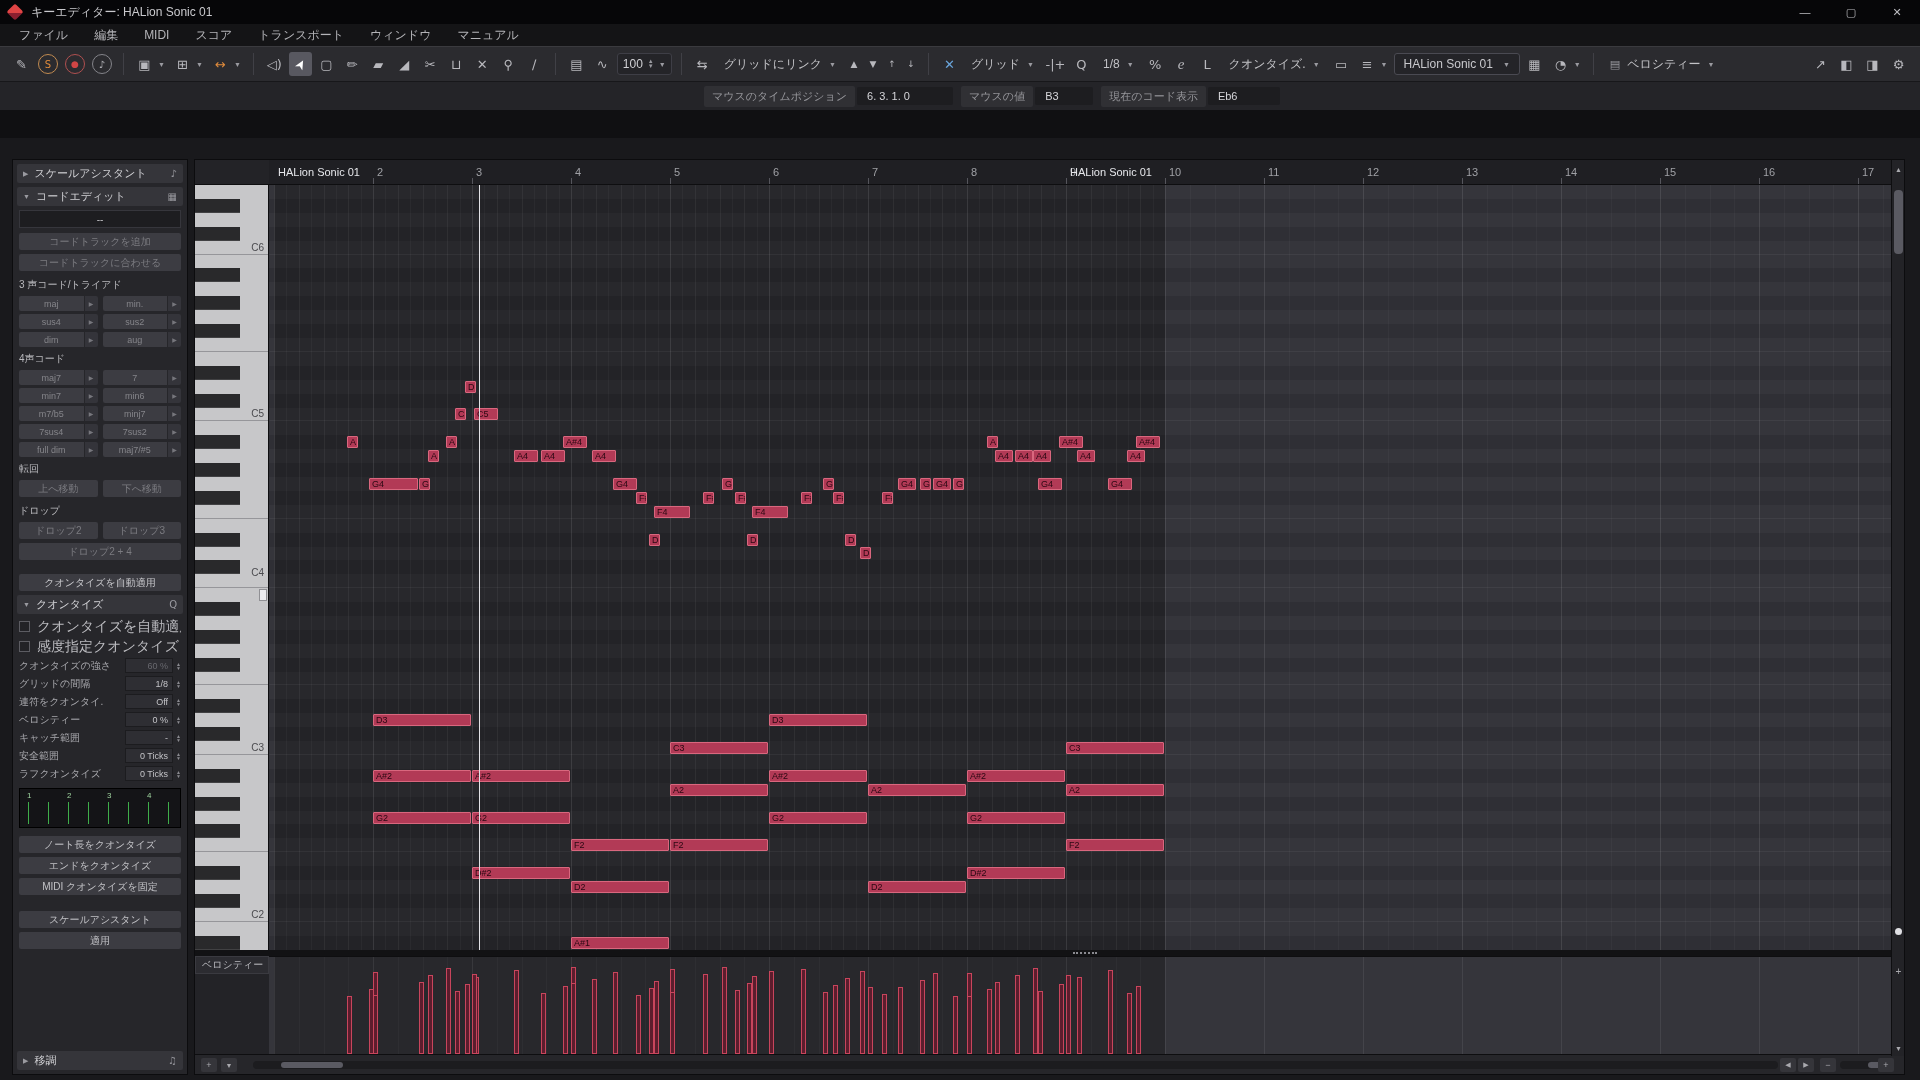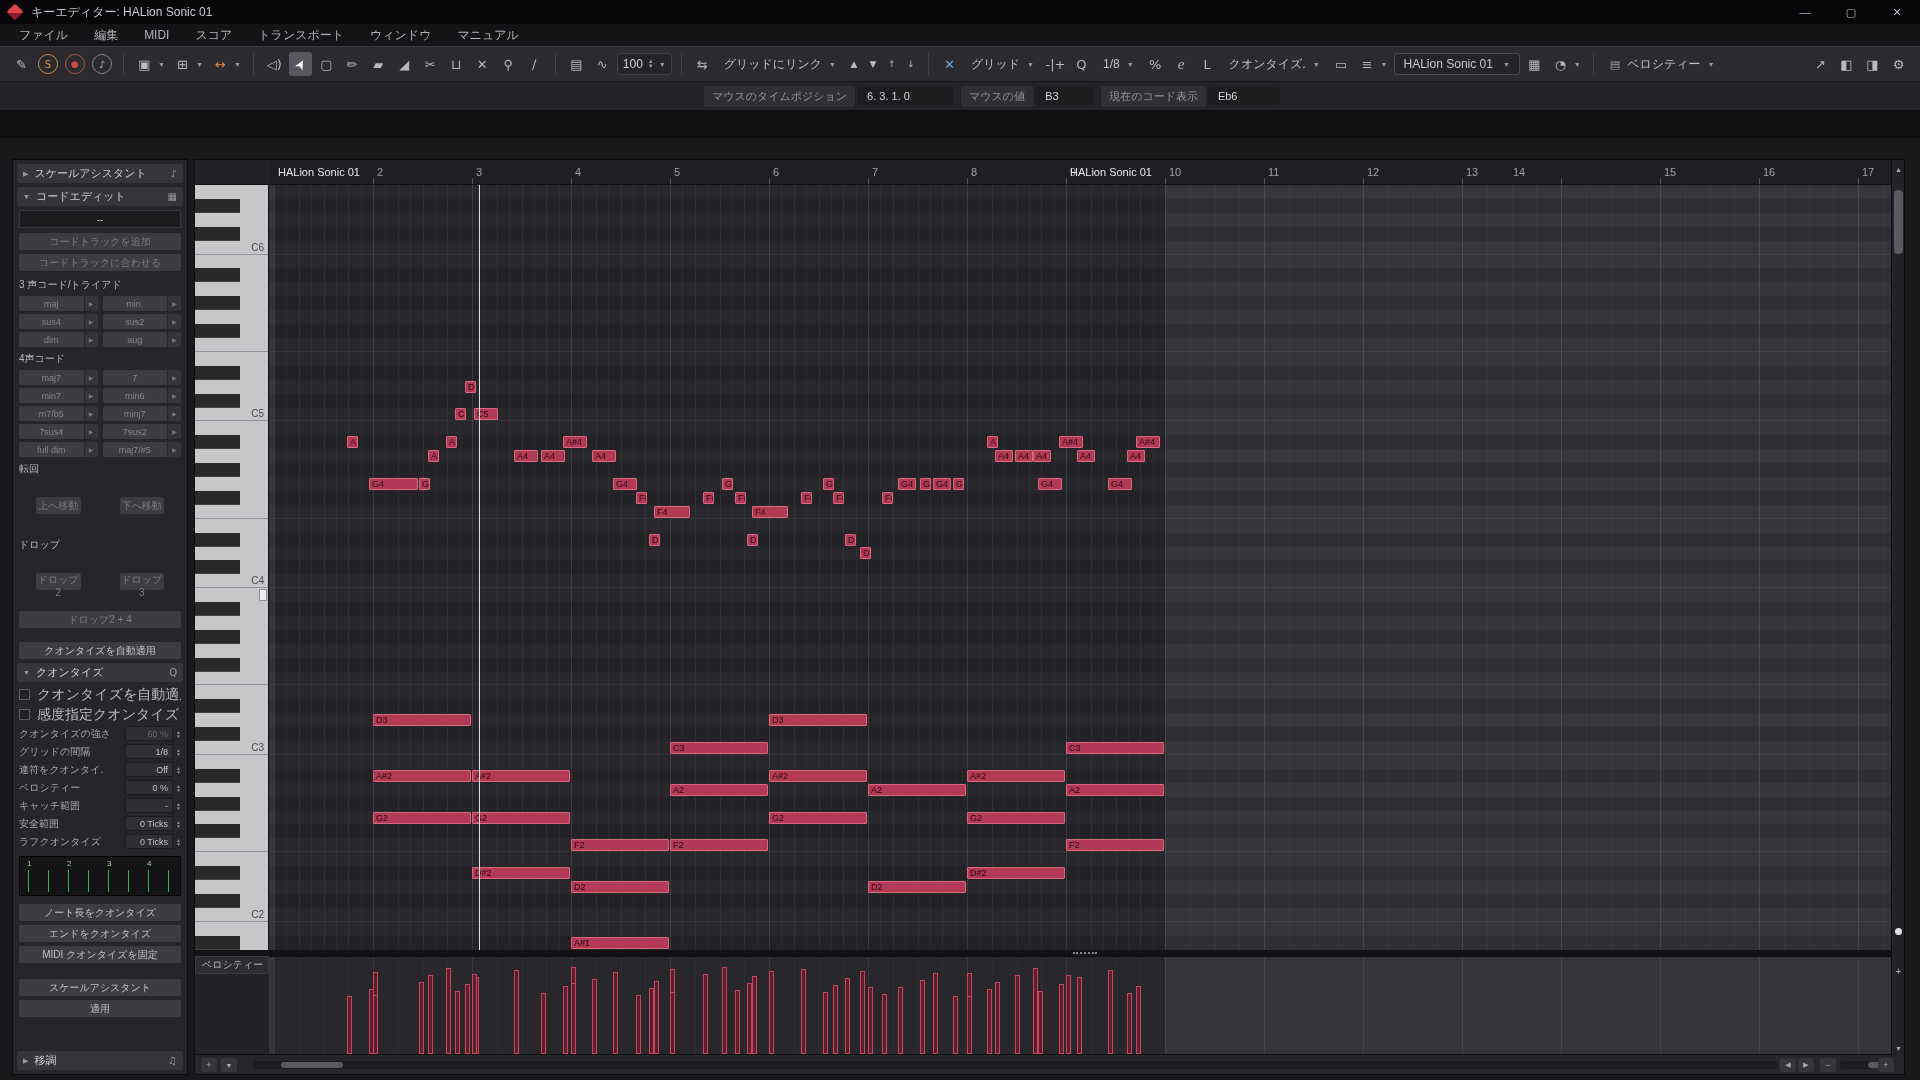--- a/index.html
+++ b/index.html
@@ -54,21 +54,21 @@
 .sb-btn{display:block;width:calc(100% - 4px);height:17px;background:#3c3c42;border:none;border-radius:2px;color:#c2c2c6;font-size:10px;margin:0 2px 4px;flex:none;font-family:inherit}
 .sb-btn.dis{color:#7b7b80}
 .sb-btn.create{margin-top:10px;color:#c8c8cc}
 .sb-label{color:#b9b9bd;font-size:10px;margin:3px 2px 4px;flex:none}
 .cgrid{display:flex;flex-direction:column;gap:3px;margin:0 2px 2px;flex:none}
 .crow{display:flex;gap:5px;height:15px}
 .ccell{flex:1;display:flex;gap:1px}
 .cb-main{flex:1;background:#3c3c42;border-radius:2px 0 0 2px;color:#85858a;font-size:9px;display:flex;align-items:center;justify-content:center;overflow:hidden}
 .cb-arr{width:13px;background:#34343a;border-radius:0 2px 2px 0;color:#76767c;font-size:6px;display:flex;align-items:center;justify-content:center}
 .two{display:flex;gap:5px;margin:0 2px 4px;flex:none}
-.two .sb-btn{flex:1;margin:17px;width:auto}
+.two .sb-btn{flex:1;margin:0;width:auto}
 .cbrow{display:flex;align-items:center;gap:7px;height:17px;margin:0 2px 3px;flex:none}
 .cb-box{width:11px;height:11px;border:1px solid #5c5c62;background:#222226;flex:none}
 .cb-lab{color:#bcbcc0;font-size:14px;white-space:nowrap;overflow:hidden}
 .qrow{display:flex;align-items:center;height:15px;margin:0 2px 3px;flex:none}
 .ql{flex:1;color:#a8a8ad;font-size:10px;white-space:nowrap;overflow:hidden}
 .qv{width:48px;height:15px;background:#2e2e33;border:1px solid #1c1c1f;color:#c4c4c8;font-size:9px;display:flex;align-items:center;justify-content:flex-end;padding:0 4px;flex:none}
 .qv.dis{color:#68686e}
 .qstep{display:flex;flex-direction:column;margin-left:3px;color:#8a8a90;font-size:5px;line-height:4px;flex:none}
 .qgrid{height:40px;background:#141417;border:1px solid #000;margin:4px 2px 8px;position:relative;flex:none}
 .qg-num{position:absolute;top:2px;font-size:8px;color:#9fd49f}
@@ -542,21 +542,21 @@
           <div class="num" style="left: 801px;">9</div>
           <div class="tick" style="left: 896px;"></div>
           <div class="num" style="left: 900px;">10</div>
           <div class="tick" style="left: 995px;"></div>
           <div class="num" style="left: 999px;">11</div>
           <div class="tick" style="left: 1094px;"></div>
           <div class="num" style="left: 1098px;">12</div>
           <div class="tick" style="left: 1193px;"></div>
           <div class="num" style="left: 1197px;">13</div>
           <div class="tick" style="left: 1292px;"></div>
-          <div class="num" style="left: 1244px;">14</div>
+          <div class="num" style="left: 1296px;">14</div>
           <div class="tick" style="left: 1391px;"></div>
           <div class="num" style="left: 1395px;">15</div>
           <div class="tick" style="left: 1490px;"></div>
           <div class="num" style="left: 1494px;">16</div>
           <div class="tick" style="left: 1589px;"></div>
           <div class="num" style="left: 1593px;">17</div>
           <div class="part" style="left: 9px;">HALion Sonic 01</div>
           <div class="part" style="left: 801px;">HALion Sonic 01</div>
         </div>
       <div class="keys" id="keys">
@@ -587,21 +587,21 @@
           <div class="bkey" style="top: 584px; height: 14px;"></div>
           <div class="bkey" style="top: 612px; height: 14px;"></div>
           <div class="bkey" style="top: 639px; height: 14px;"></div>
           <div class="wline" style="top: 666px;"></div>
           <div class="bkey" style="top: 681px; height: 14px;"></div>
           <div class="bkey" style="top: 709px; height: 14px;"></div>
           <div class="wline" style="top: 736px;"></div>
           <div class="bkey" style="top: 751px; height: 14px;"></div>
           <div class="klabel" style="top: 56px; line-height: 14px;">C6</div>
           <div class="klabel" style="top: 222px; line-height: 14px;">C5</div>
-          <div class="klabel" style="top: 389px; line-height: 14px;">C4</div>
+          <div class="klabel" style="top: 381px; line-height: 14px;">C4</div>
           <div class="klabel" style="top: 556px; line-height: 14px;">C3</div>
           <div class="klabel" style="top: 723px; line-height: 14px;">C2</div>
           <div class="kmarker" style="top: 404px;"></div>
         </div>
       <div class="roll" id="roll">
           <div class="region" style="left: 5px; width: 891px;"></div>
           <div class="stripe" style="top: 14px; height: 14px;"></div>
           <div class="stripe" style="top: 42px; height: 14px;"></div>
           <div class="hline" style="top: 69px;"></div>
           <div class="stripe" style="top: 83px; height: 14px;"></div>

